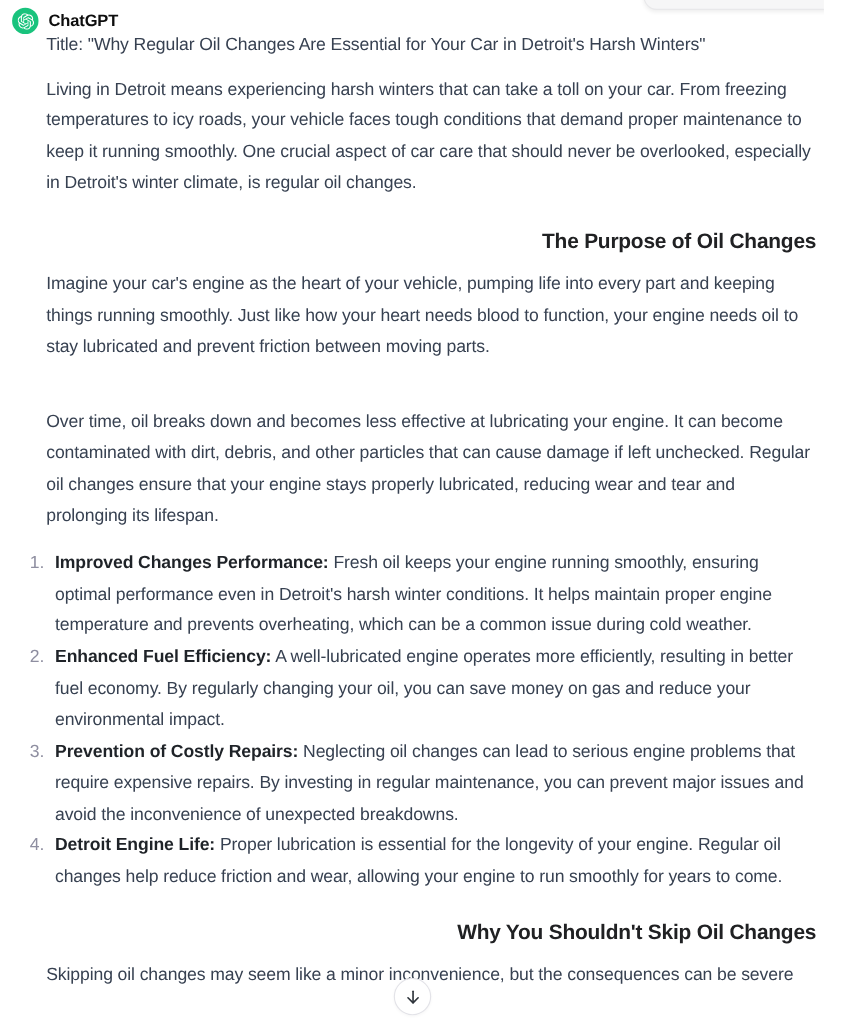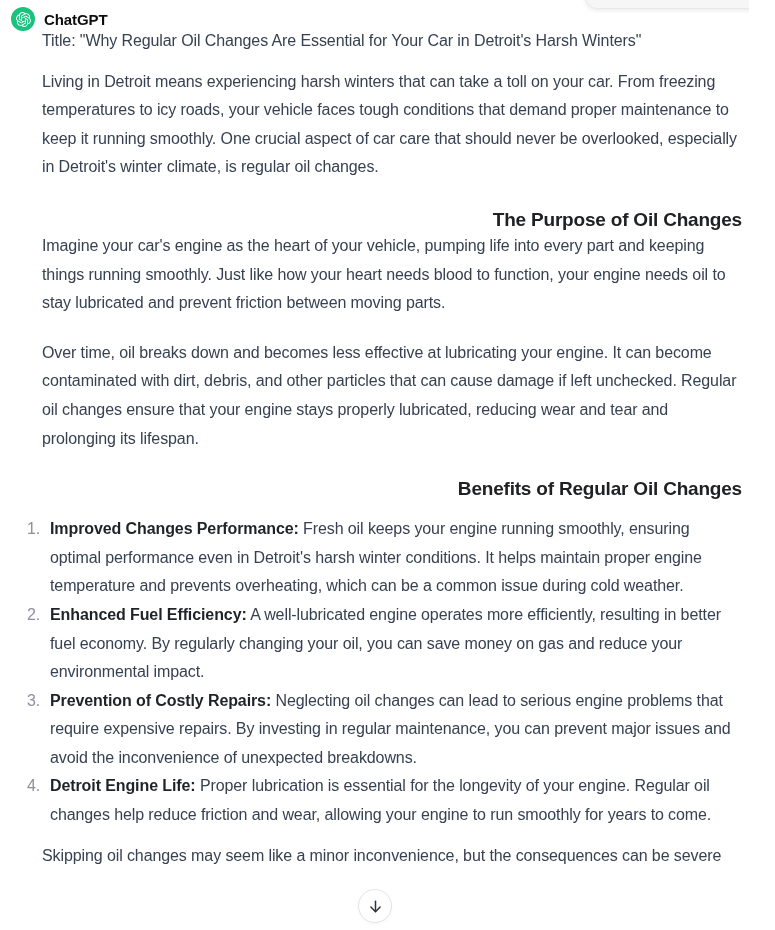--- a/index.html
+++ b/index.html
@@ -56,22 +56,22 @@
     position: absolute;
     top: 27px;
     left: 42px;
     width: 700px;
     font-size: 16px;
     line-height: 28.6px;
     color: #374151;
     letter-spacing: -0.1px;
   }
   .content p { margin: 0; }
-  .content p.after-p { margin-top: 21px; }
-  .content p.after-h { }
+  .content p.after-p { margin-top: 39px; }
+  .content p.after-h { margin-top: 13px; }
   .content h3 {
     margin: 24px 0 0 0;
     font-size: 19px;
     line-height: 24px;
     font-weight: 700;
     color: #202123;
     letter-spacing: -0.2px;
     text-align: right;
   }
   .content ol {
@@ -135,37 +135,37 @@
     <p>Title: "Why Regular Oil Changes Are Essential for Your Car in Detroit's Harsh Winters"</p>
 
     <p class="after-p" style="margin-top:12px">Living in Detroit means experiencing harsh winters that can take a toll on your car. From freezing temperatures to icy roads, your vehicle faces tough conditions that demand proper maintenance to keep it running smoothly. One crucial aspect of car care that should never be overlooked, especially in Detroit's winter climate, is regular oil changes.</p>
 
     <h3 style="margin-top:26px">The Purpose of Oil Changes</h3>
 
     <p class="after-h">Imagine your car's engine as the heart of your vehicle, pumping life into every part and keeping things running smoothly. Just like how your heart needs blood to function, your engine needs oil to stay lubricated and prevent friction between moving parts.</p>
 
     <p class="after-p">Over time, oil breaks down and becomes less effective at lubricating your engine. It can become contaminated with dirt, debris, and other particles that can cause damage if left unchecked. Regular oil changes ensure that your engine stays properly lubricated, reducing wear and tear and prolonging its lifespan.</p>
 
-    <h3>Benefits of Regular Oil Changes</h3>
 
     <ol>
       <li>
         <span class="li-marker">1.</span><span class="b">Improved Changes Performance:</span><span> Fresh oil keeps your engine running smoothly, ensuring optimal performance even in Detroit's harsh winter conditions. It helps maintain proper engine temperature and prevents overheating, which can be a common issue during cold weather.</span>
       </li>
       <li>
         <span class="li-marker">2.</span><span class="b">Enhanced Fuel Efficiency:</span><span> A well-lubricated engine operates more efficiently, resulting in better fuel economy. By regularly changing your oil, you can save money on gas and reduce your environmental impact.</span>
       </li>
       <li>
         <span class="li-marker">3.</span><span class="b">Prevention of Costly Repairs:</span><span> Neglecting oil changes can lead to serious engine problems that require expensive repairs. By investing in regular maintenance, you can prevent major issues and avoid the inconvenience of unexpected breakdowns.</span>
       </li>
       <li>
         <span class="li-marker">4.</span><span class="b">Detroit Engine Life:</span><span> Proper lubrication is essential for the longevity of your engine. Regular oil changes help reduce friction and wear, allowing your engine to run smoothly for years to come.</span>
       </li>
     </ol>
 
+    <h3>Why You Shouldn't Skip Oil Changes</h3>
 
     <p class="after-h" style="margin-top:12px">Skipping oil changes may seem like a minor inconvenience, but the consequences can be severe</p>
 
   </div>
 
   <button class="scroll-btn">
     <span>
       <svg viewBox="0 0 24 24" fill="none" stroke="#2d333a" stroke-width="2.1" stroke-linecap="round" stroke-linejoin="round" xmlns="http://www.w3.org/2000/svg">
         <path d="M12 4.5v14.5"></path>
         <path d="M5.5 12.8l6.5 6.5 6.5-6.5"></path>

